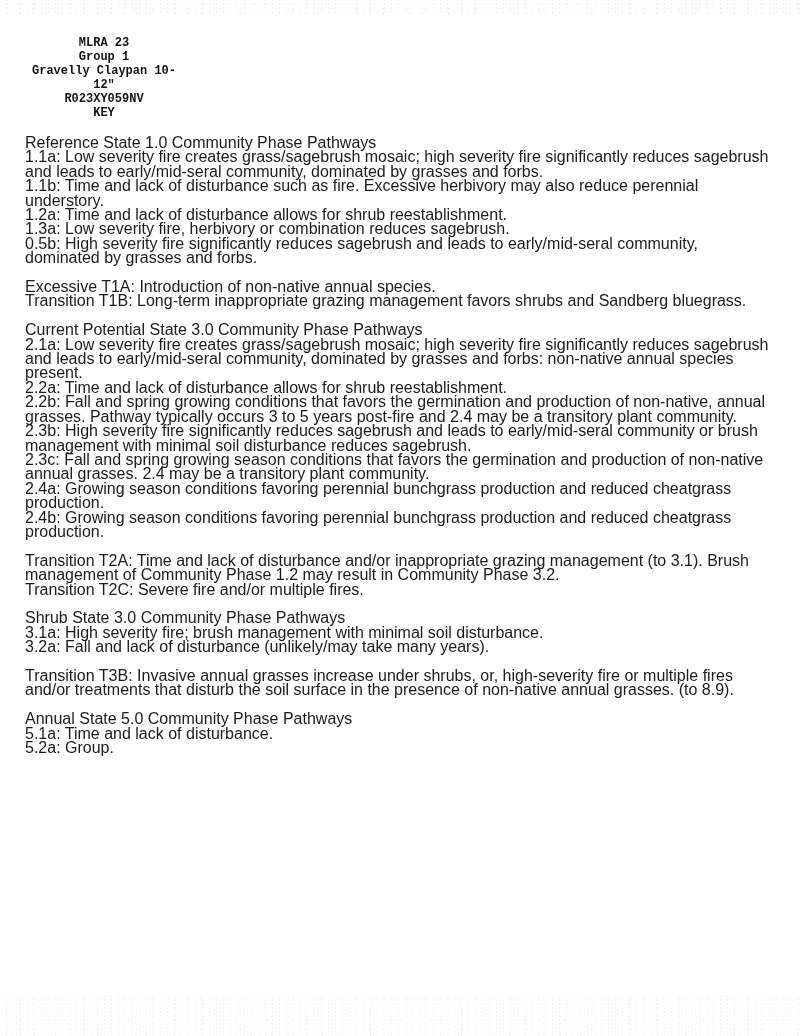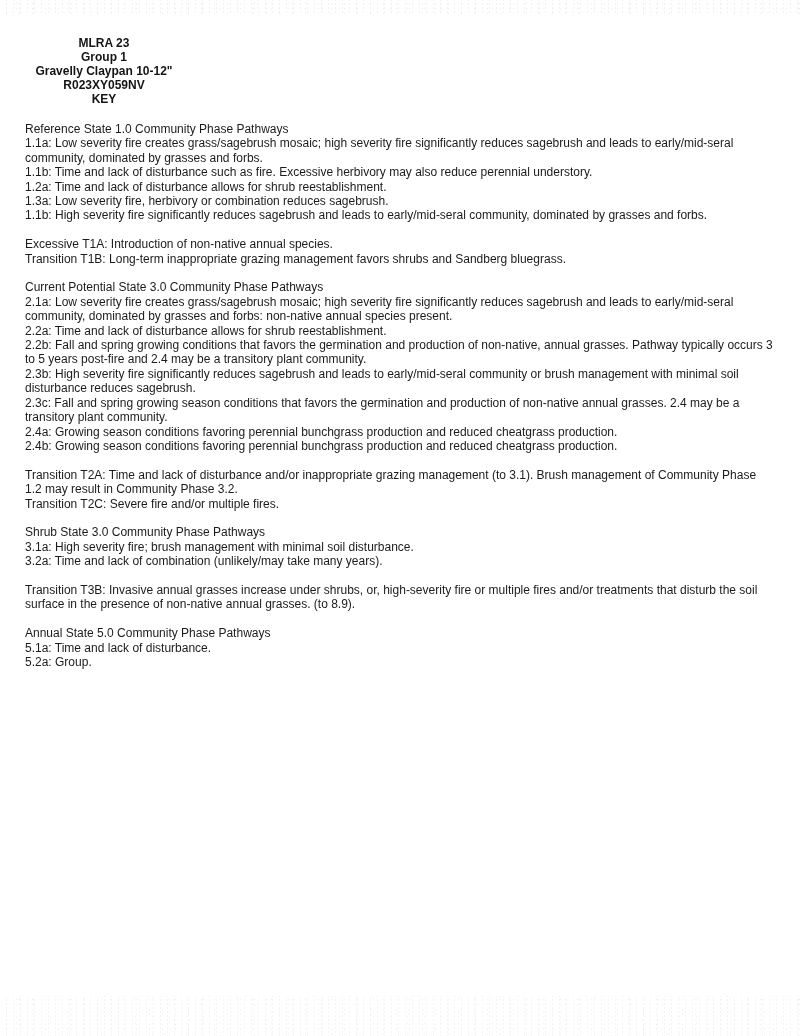--- a/index.html
+++ b/index.html
@@ -28,24 +28,24 @@
   .scan-noise.bottom { bottom: 0; height: 40px; opacity: 0.4; }
   .doc-header {
     margin: 36px 0 0 25px;
     width: 158px;
     text-align: center;
     font-weight: bold;
     font-size: 12px;
     line-height: 14px;
     color: #141414;
   }
-  .doc-header p { margin: 0; }
+  .doc-header p { margin: 0; font-family: Liberation Mono, monospace; }
   .doc-body {
     padding: 16px 24px 0 25px;
-    font-size: 12px;
+    font-size: 16px;
     line-height: 14.4px;
   }
   .doc-body section { margin: 0 0 14.4px 0; }
   .para { margin: 0; }
 </style>
 </head>
 <body>
 
 <div class="page">
   <div class="scan-noise top"></div>
@@ -59,21 +59,21 @@
   </header>
 
   <main class="doc-body">
 
     <section>
       <p class="para">Reference State 1.0 Community Phase Pathways</p>
       <p class="para">1.1a: Low severity fire creates grass/sagebrush mosaic; high severity fire significantly reduces sagebrush and leads to early/mid-seral community, dominated by grasses and forbs.</p>
       <p class="para">1.1b: Time and lack of disturbance such as fire. Excessive herbivory may also reduce perennial understory.</p>
       <p class="para">1.2a: Time and lack of disturbance allows for shrub reestablishment.</p>
       <p class="para">1.3a: Low severity fire, herbivory or combination reduces sagebrush.</p>
-      <p class="para">1.1b: High severity fire significantly reduces sagebrush and leads to early/mid-seral community, dominated by grasses and forbs.</p>
+      <p class="para">0.5b: High severity fire significantly reduces sagebrush and leads to early/mid-seral community, dominated by grasses and forbs.</p>
     </section>
 
     <section>
       <p class="para">Excessive T1A: Introduction of non-native annual species.</p>
       <p class="para">Transition T1B: Long-term inappropriate grazing management favors shrubs and Sandberg bluegrass.</p>
     </section>
 
     <section>
       <p class="para">Current Potential State 3.0 Community Phase Pathways</p>
       <p class="para">2.1a: Low severity fire creates grass/sagebrush mosaic; high severity fire significantly reduces sagebrush and leads to early/mid-seral community, dominated by grasses and forbs: non-native annual species present.</p>
@@ -86,21 +86,21 @@
     </section>
 
     <section>
       <p class="para">Transition T2A: Time and lack of disturbance and/or inappropriate grazing management (to 3.1). Brush management of Community Phase 1.2 may result in Community Phase 3.2.</p>
       <p class="para">Transition T2C: Severe fire and/or multiple fires.</p>
     </section>
 
     <section>
       <p class="para">Shrub State 3.0 Community Phase Pathways</p>
       <p class="para">3.1a: High severity fire; brush management with minimal soil disturbance.</p>
-      <p class="para">3.2a: Time and lack of combination (unlikely/may take many years).</p>
+      <p class="para">3.2a: Fall and lack of disturbance (unlikely/may take many years).</p>
     </section>
 
     <section>
       <p class="para">Transition T3B: Invasive annual grasses increase under shrubs, or, high-severity fire or multiple fires and/or treatments that disturb the soil surface in the presence of non-native annual grasses. (to 8.9).</p>
     </section>
 
     <section>
       <p class="para">Annual State 5.0 Community Phase Pathways</p>
       <p class="para">5.1a: Time and lack of disturbance.</p>
       <p class="para">5.2a: Group.</p>

